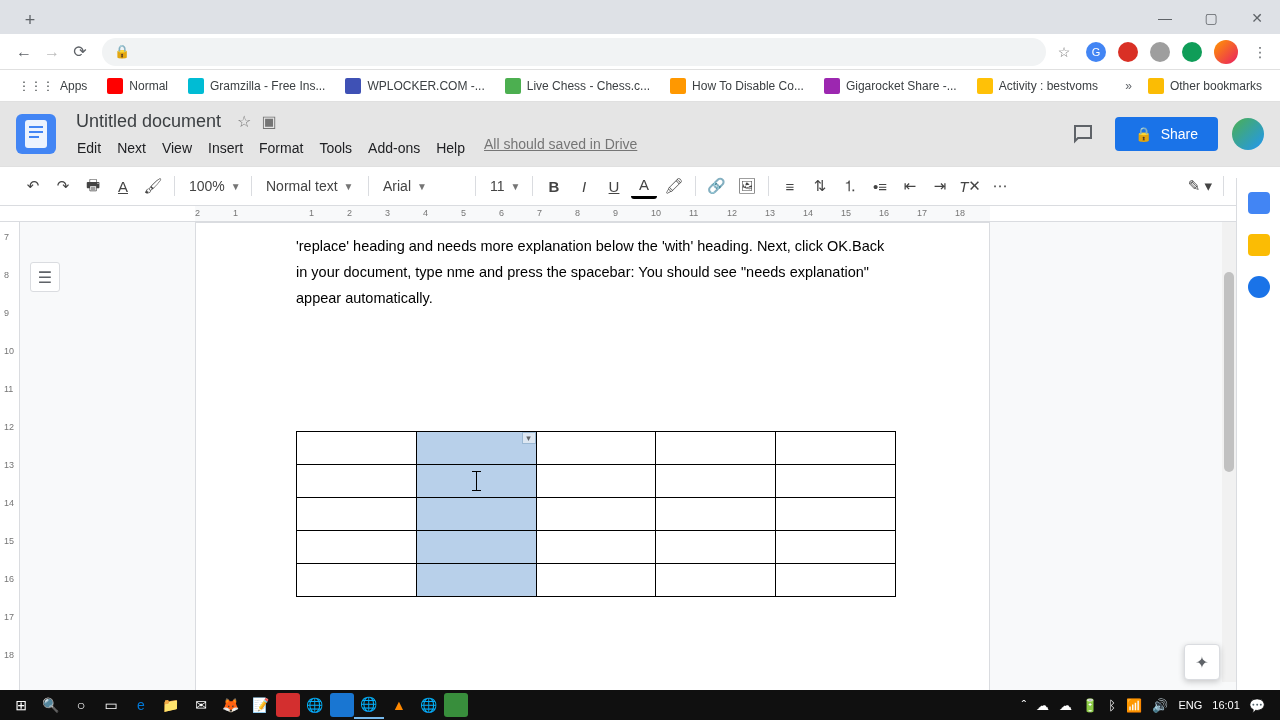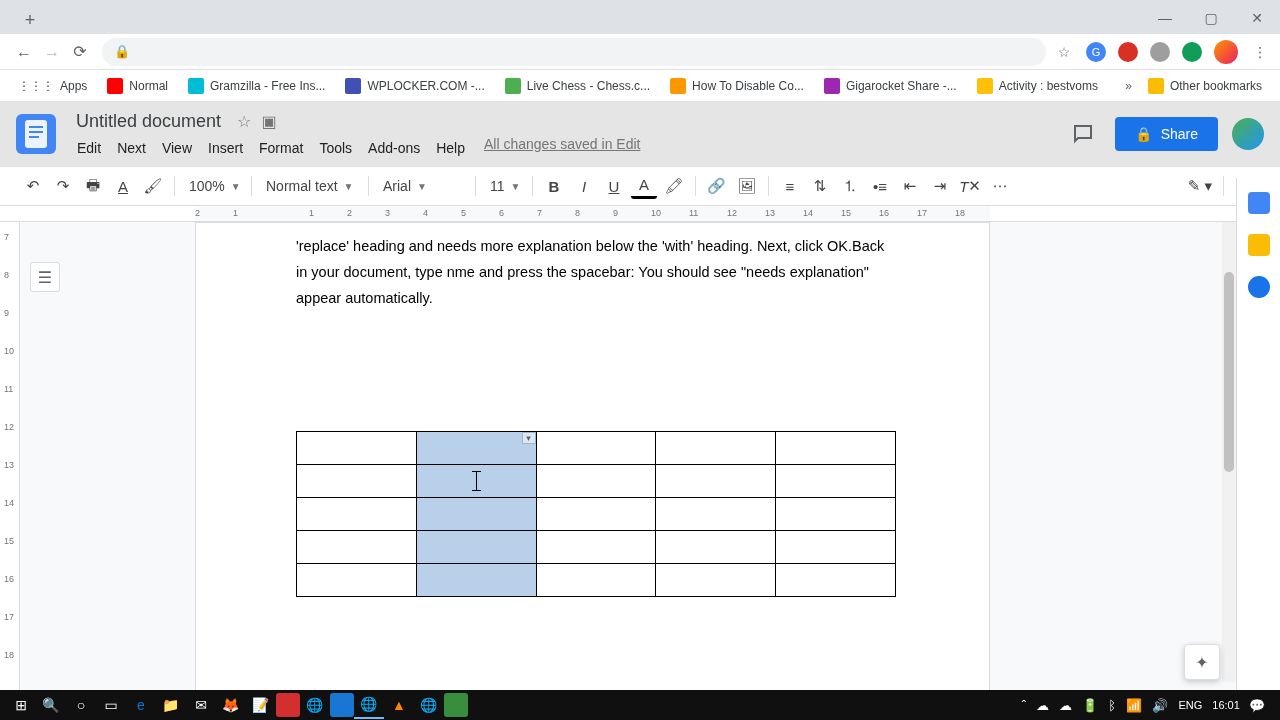--- a/index.html
+++ b/index.html
@@ -187,21 +187,21 @@
     </div>
     <div class="menu-row">
       <span class="menu-item">Edit</span>
       <span class="menu-item">Next</span>
       <span class="menu-item">View</span>
       <span class="menu-item">Insert</span>
       <span class="menu-item">Format</span>
       <span class="menu-item">Tools</span>
       <span class="menu-item">Add-ons</span>
       <span class="menu-item">Help</span>
-      <span class="save-status">All changes saved in Edit</span>
+      <span class="save-status">All should saved in Drive</span>
     </div>
   </div>
   <div class="header-right">
     <div class="comment-icon">
       <svg width="24" height="24" viewBox="0 0 24 24">
           <path fill="none" stroke="#5f6368" stroke-width="2" d="M4 4h16v12H7l-3 3z"></path>
         </svg>
     </div>
     <div class="share-btn">
       <span>🔒</span>

